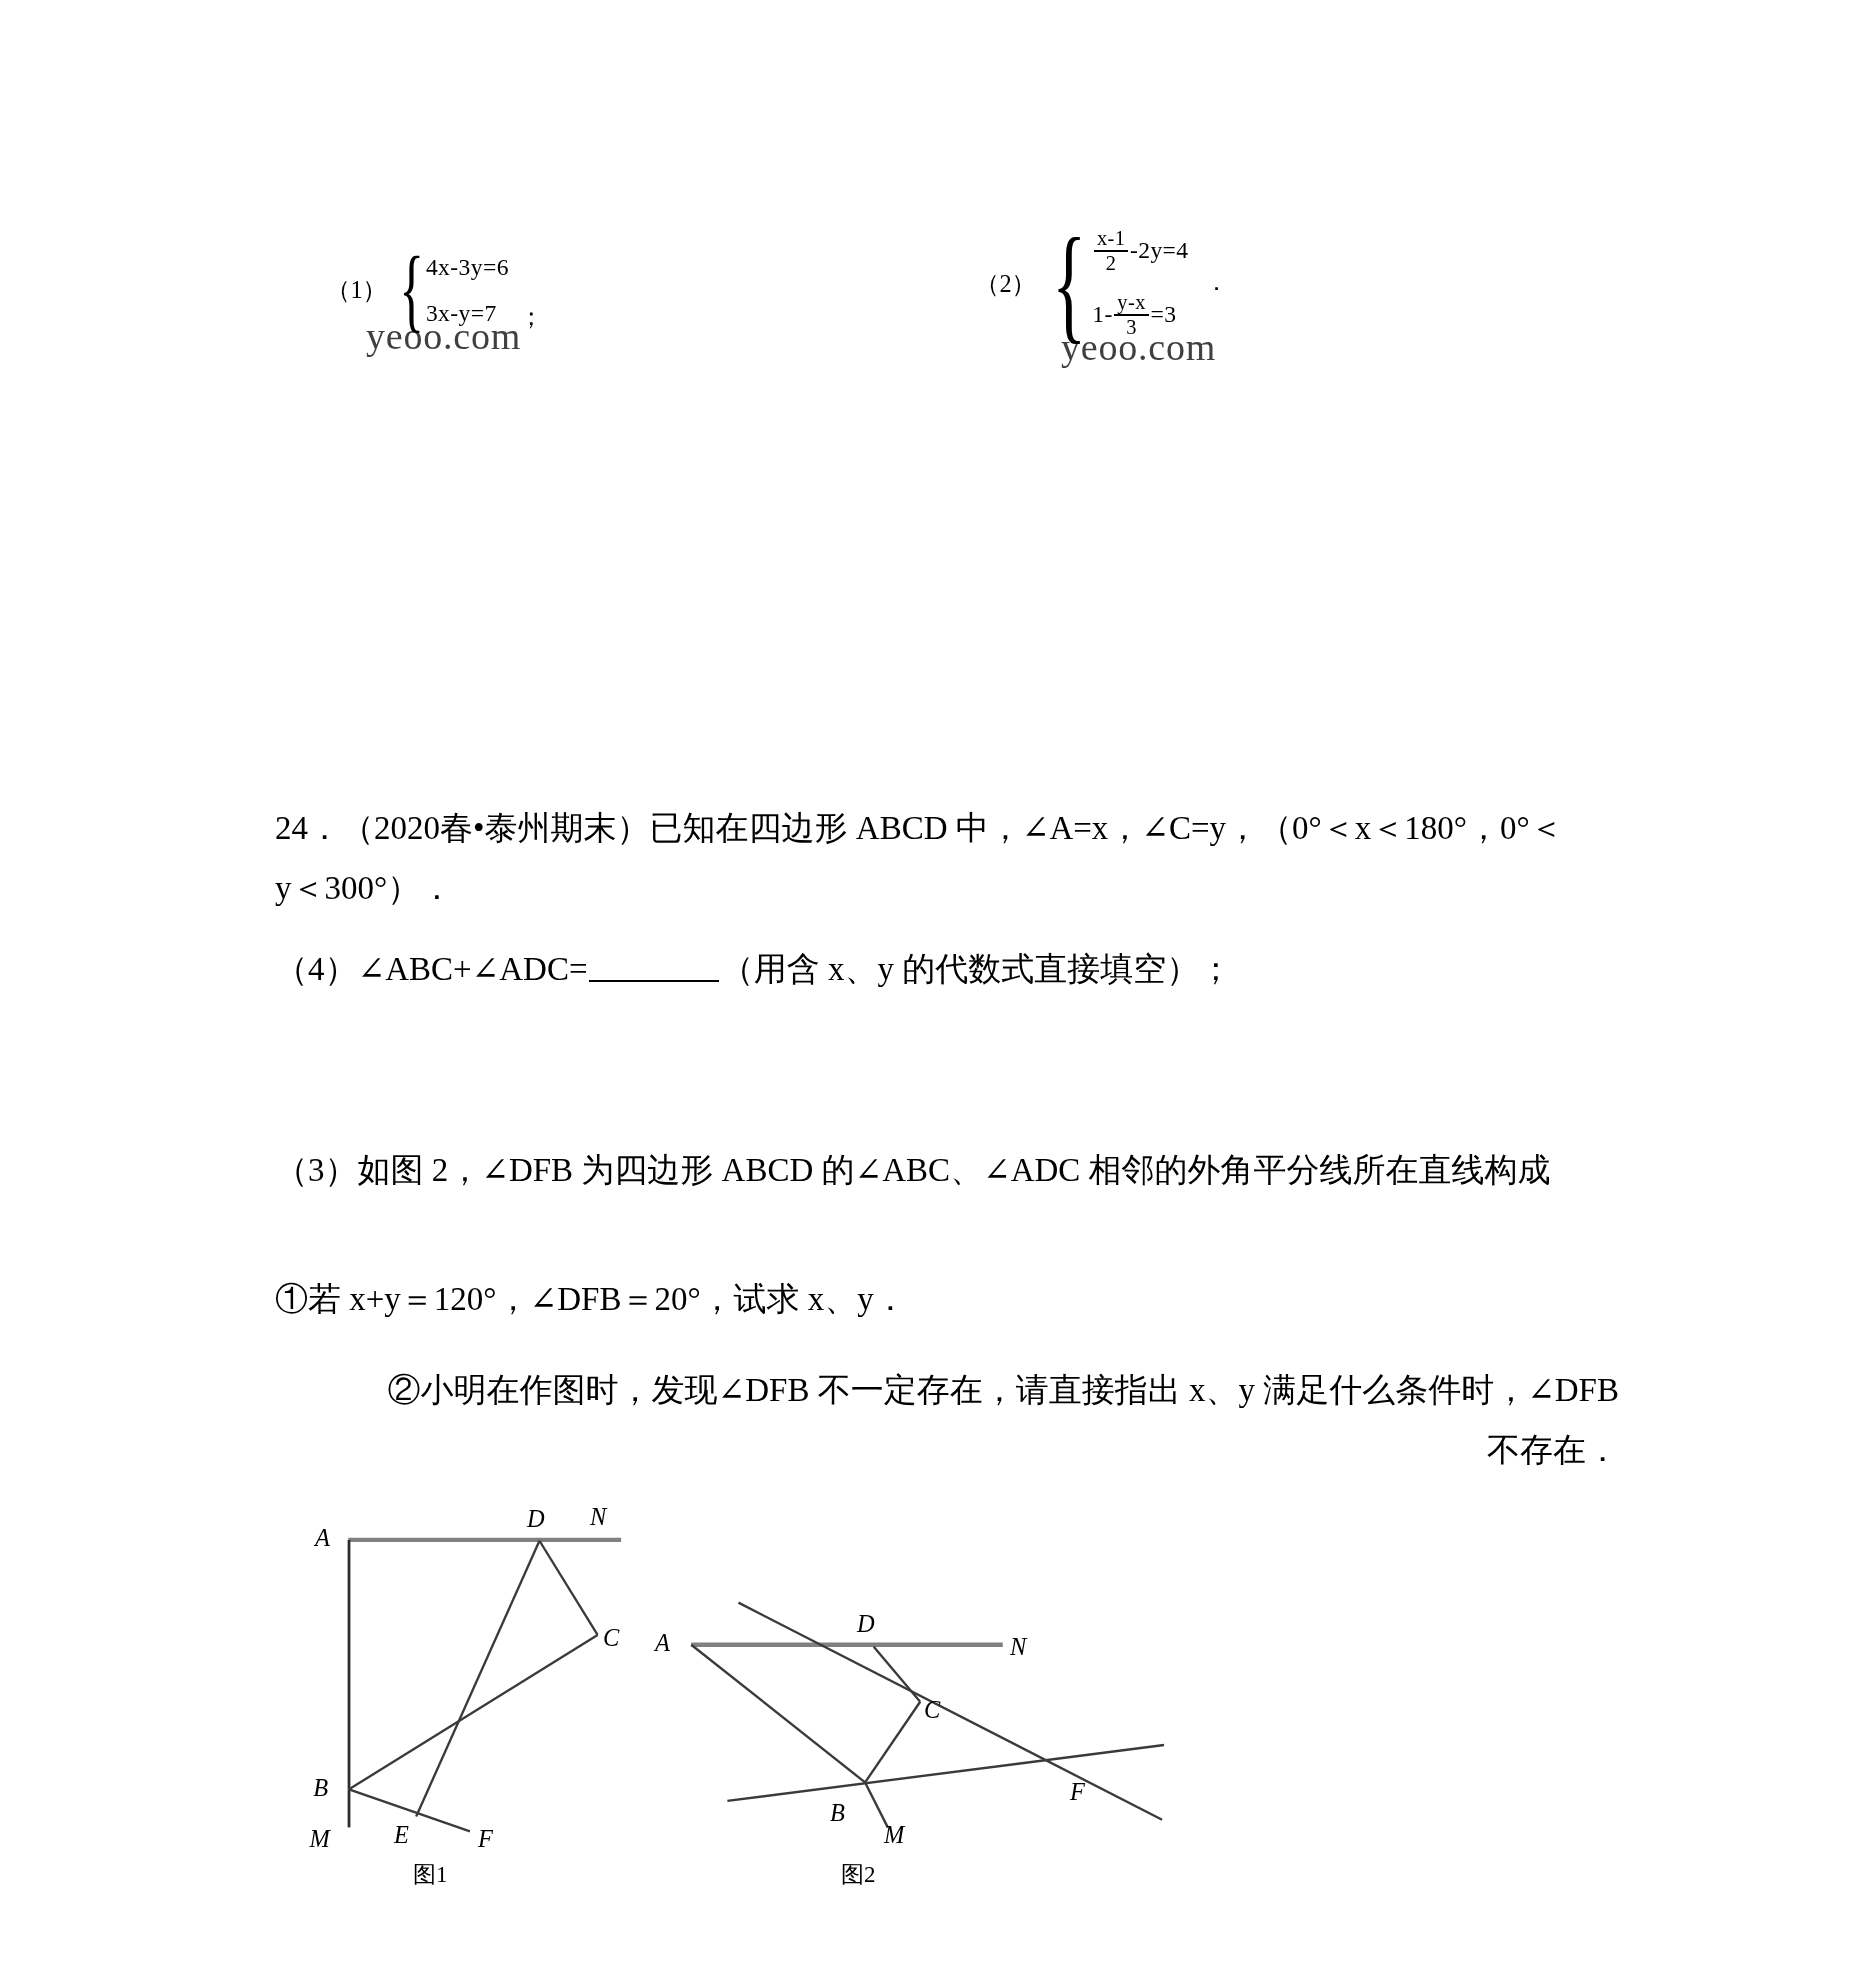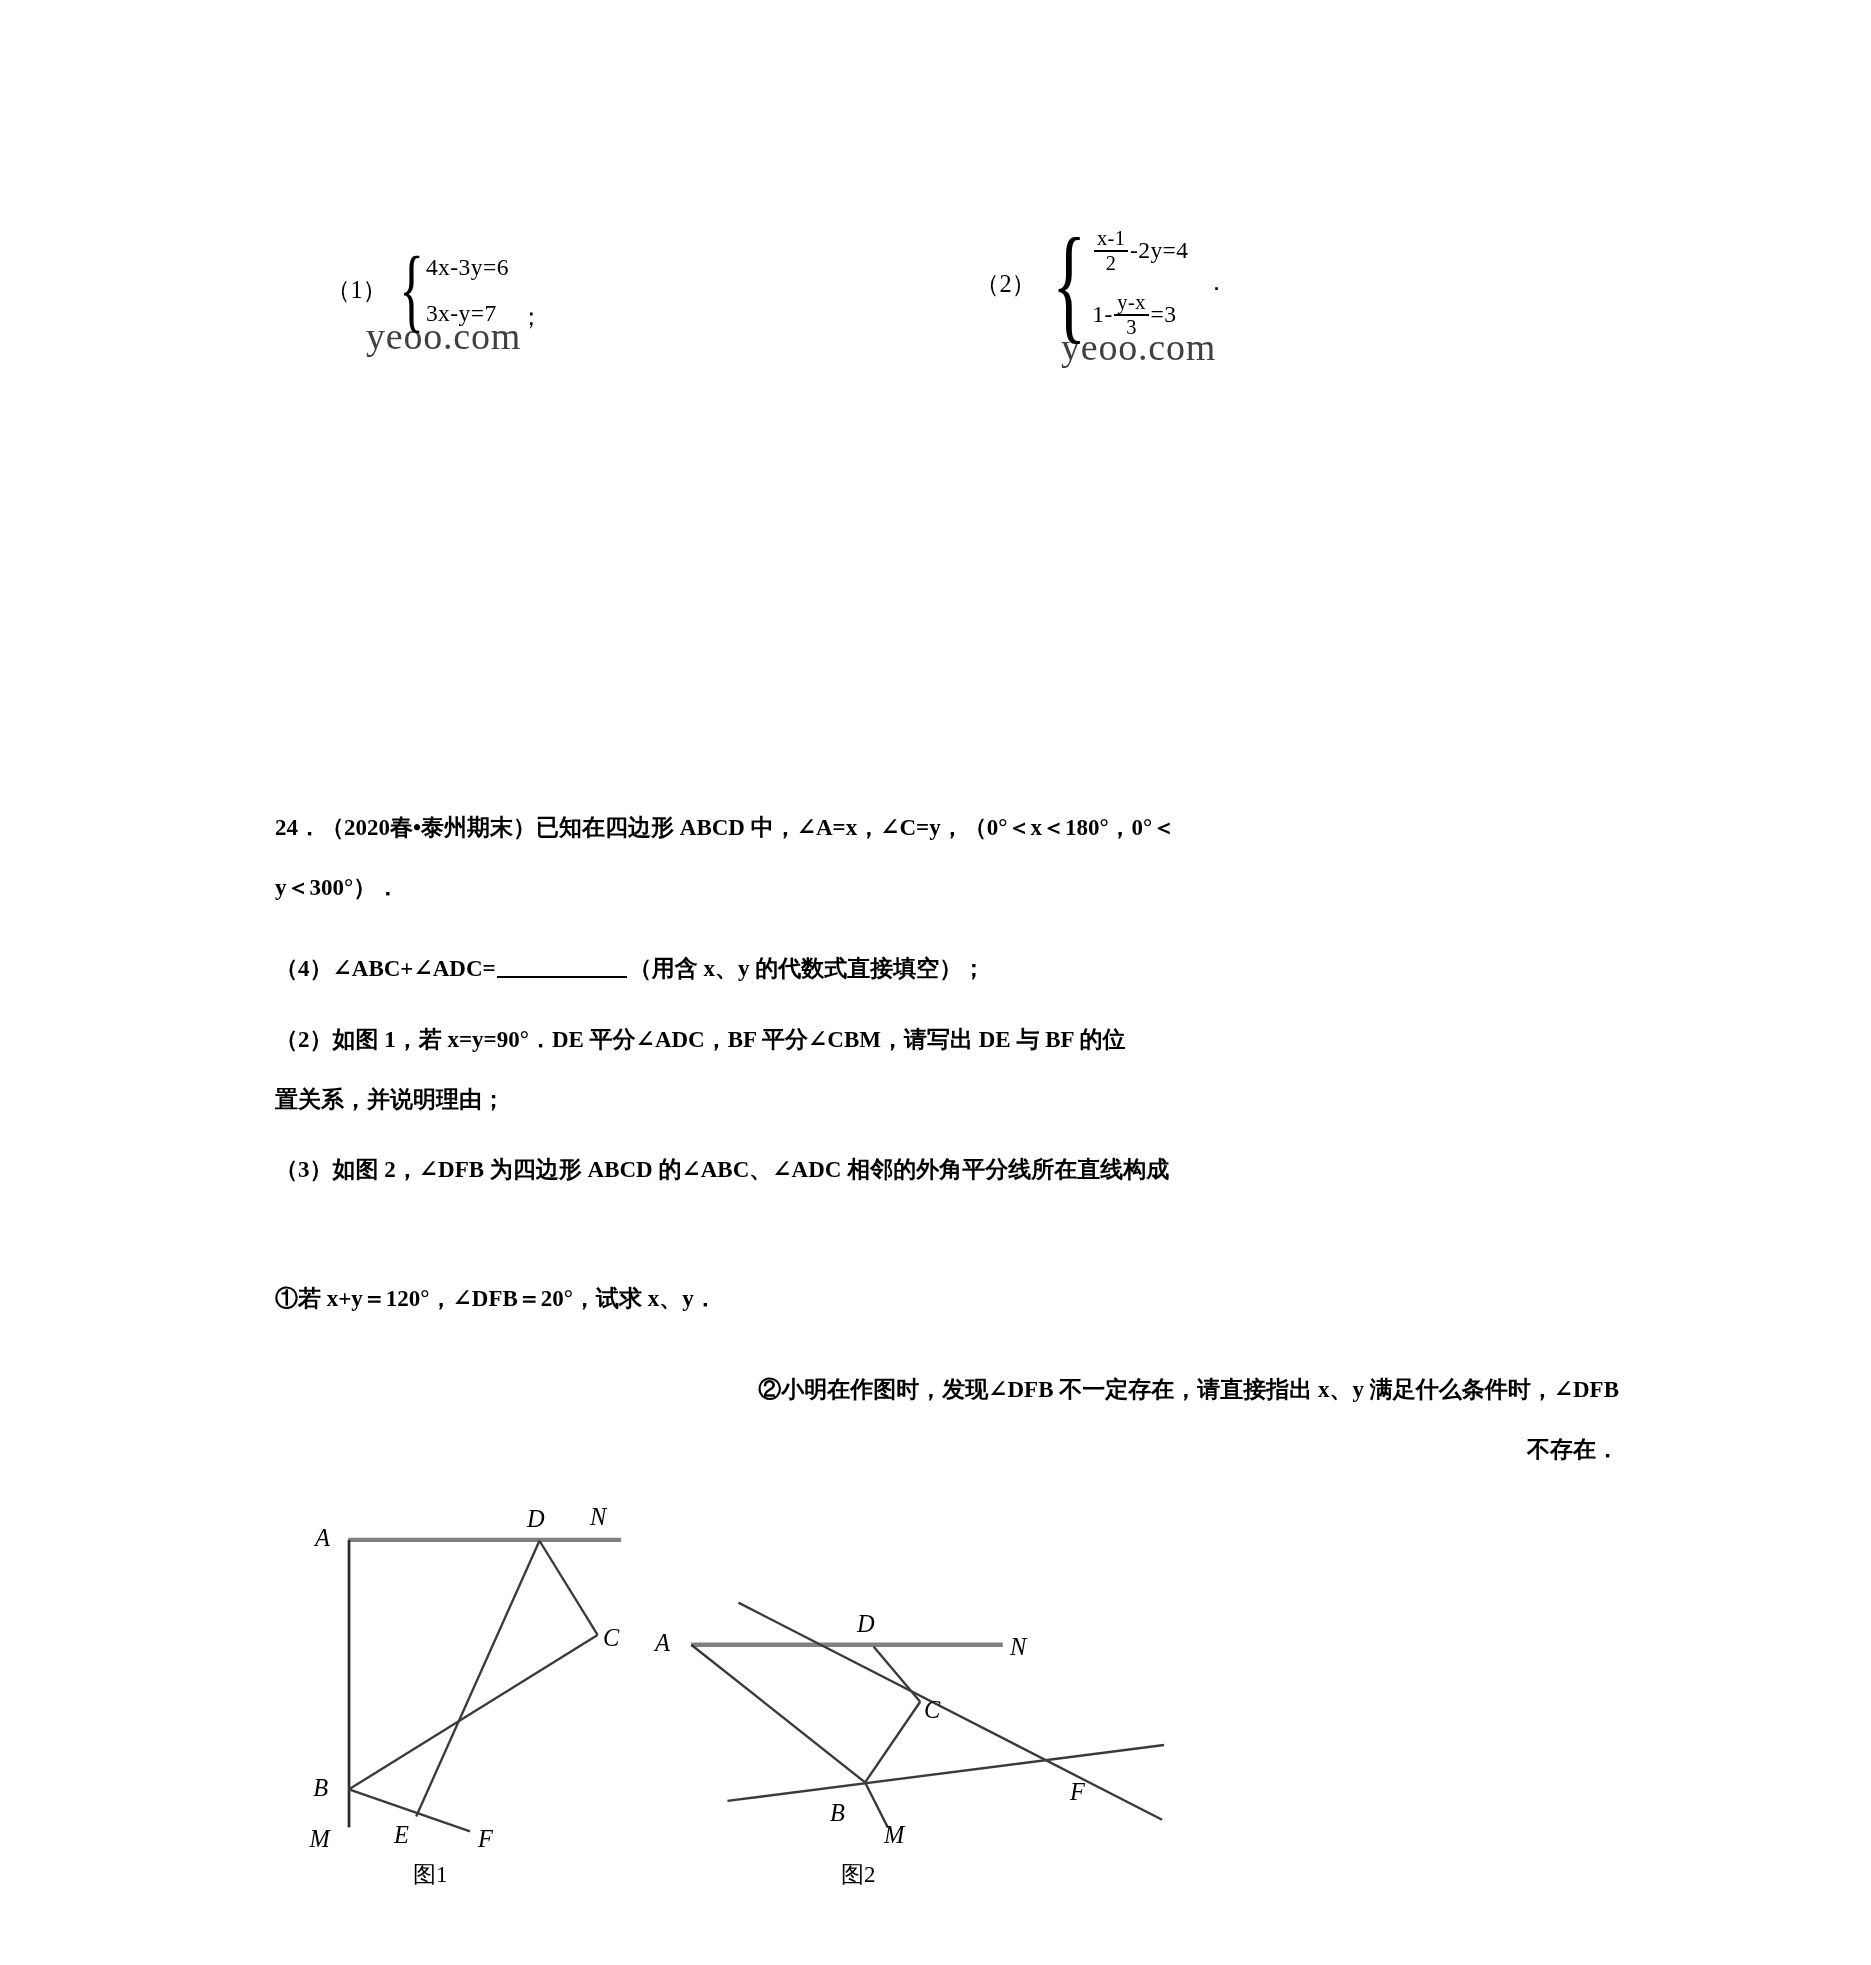--- a/index.html
+++ b/index.html
@@ -81,25 +81,24 @@
   }
   .frac .bar {
     width: 100%;
     height: 2px;
     background: #000;
   }
 
   
   .para {
     position: absolute;
-    font-size: 23px;
+    font-size: 33px;
     line-height: 60px;
     width: 1344px;
     left: 275px;
-    font-weight: bold;
   }
 
   .fillblank {
     display: inline-block;
     width: 130px;
     border-bottom: 2.8px solid #000;
     height: 20.4px;
     vertical-align: -2.4px;
     margin: 0 1.6px;
   }
@@ -177,24 +176,20 @@
 
   <div class="para" style="top:798px;">
     <div>24．（2020春•泰州期末）已知在四边形 ABCD 中，∠A=x，∠C=y，（0°＜x＜180°，0°＜</div>
     <div>y＜300°）．</div>
   </div>
 
   <div class="para" style="top:939px;">
     <span>（4）∠ABC+∠ADC=</span><span class="fillblank"></span><span>（用含 x、y 的代数式直接填空）；</span>
   </div>
 
-  <div class="para" style="top:1010px;">
-    <div>（2）如图 1，若 x=y=90°．DE 平分∠ADC，BF 平分∠CBM，请写出 DE 与 BF 的位</div>
-    <div>置关系，并说明理由；</div>
-  </div>
 
   <div class="para" style="top:1140px;">
     <div>（3）如图 2，∠DFB 为四边形 ABCD 的∠ABC、∠ADC 相邻的外角平分线所在直线构成</div>
   </div>
 
   <div class="para" style="top:1269px;">
     <div>①若 x+y＝120°，∠DFB＝20°，试求 x、y．</div>
   </div>
 
   <div class="para" style="top:1360px;text-align:right;">

